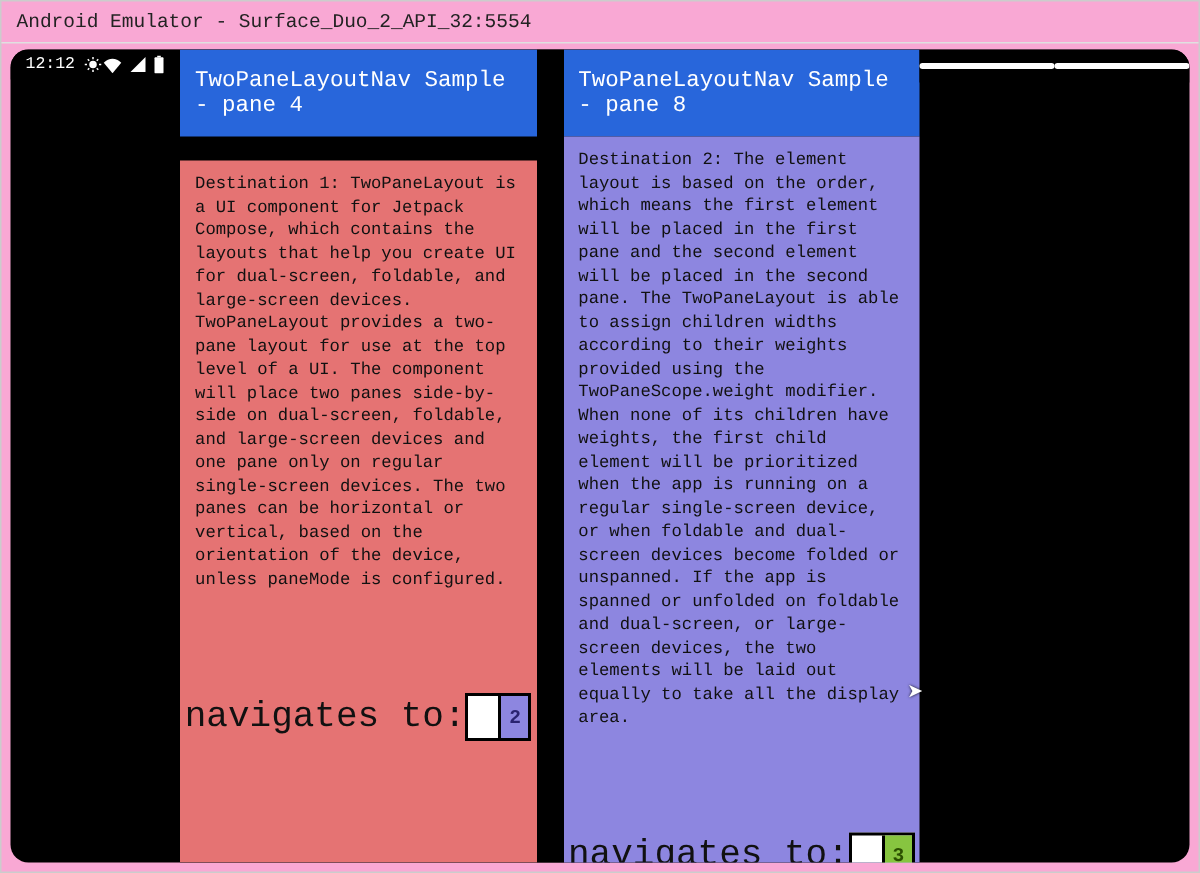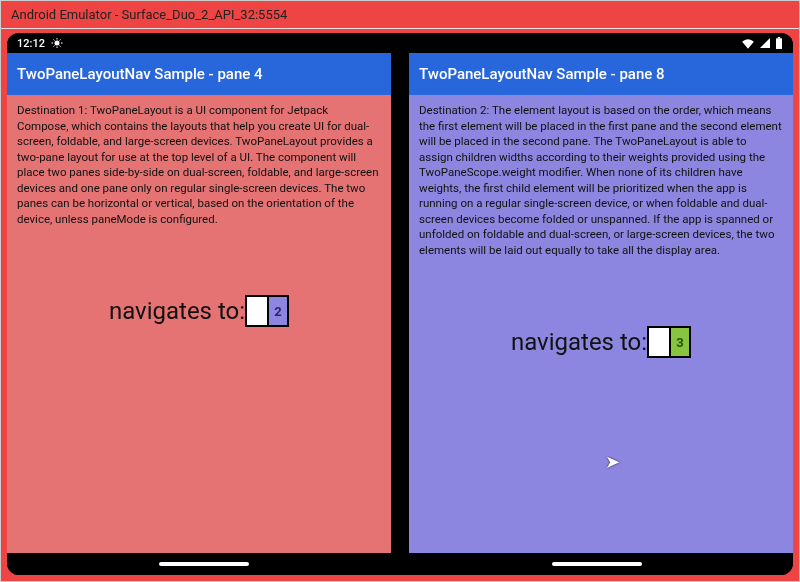--- a/index.html
+++ b/index.html
@@ -1,28 +1,28 @@
 <!DOCTYPE html>
 <html><head>
   <meta charset="utf-8">
   <style>
     * { margin: 0; padding: 0; box-sizing: border-box; }
     body { font-family: -apple-system, "Segoe UI", Roboto, sans-serif; background: #dcdcdc; }
-    .window { width: 800px; height: 582px; background: #ef4444; border: 1px solid #ccc; display: flex; flex-direction: column; }
+    .window { width: 800px; height: 582px; background: #f9a8d4; border: 1px solid #ccc; display: flex; flex-direction: column; font-family: Liberation Mono, monospace; }
     .titlebar { height: 28px; padding: 4px 10px; font-size: 13px; color: #222; display: flex; align-items: center; border-bottom: 1px solid #e0e0e0; }
-    .device-frame { flex: 1; background: #000; border-radius: 12px; margin: 4px 6px 6px 6px; position: relative; overflow: hidden; display: flex; flex-direction: column; }
+    .device-frame { flex: 1; background: #000; border-radius: 12px; margin: 4px 6px 6px 6px; position: relative; overflow: hidden; display: flex; flex-direction: row; }
     .statusbar { height: 20px; background: #000; display: flex; align-items: center; justify-content: space-between; padding: 0 10px; color: #fff; font-size: 11px; font-weight: 500; }
     .statusbar-left { display: flex; align-items: center; gap: 6px; }
     .statusbar-right { display: flex; align-items: center; gap: 4px; }
     .panes { flex: 1; display: flex; background: #000; }
     .hinge { width: 18px; background: #000; }
     .pane { flex: 1; display: flex; flex-direction: column; }
     .appbar { background: #2866db; color: #fff; padding: 12px 10px; font-size: 15px; font-weight: 500; }
     .pane-body { flex: 1; display: flex; flex-direction: column; }
-    .pane1-body { background: #e57373; }
+    .pane1-body { background: #e57373; margin-top: 16px; }
     .pane2-body { background: #8d86e0; }
     .desc { padding: 8px 10px; font-size: 11.5px; line-height: 1.35; color: #111; }
     .navrow { display: flex; align-items: center; justify-content: center; margin-top: 60px; }
     .navlabel { font-size: 24px; color: #111; }
     .pickbox { display: flex; border: 2px solid #000; background: #fff; height: 32px; }
     .pickcell { width: 20px; display: flex; align-items: center; justify-content: center; font-size: 13px; font-weight: 700; }
     .pickcell + .pickcell { border-left: 2px solid #000; }
     .pick-purple { background: #8d86e0; color: #2a2370; }
     .pick-green { background: #87c540; color: #2b5000; }
     .navbar-bottom { height: 22px; background: #000; display: flex; align-items: center; justify-content: space-around; }

